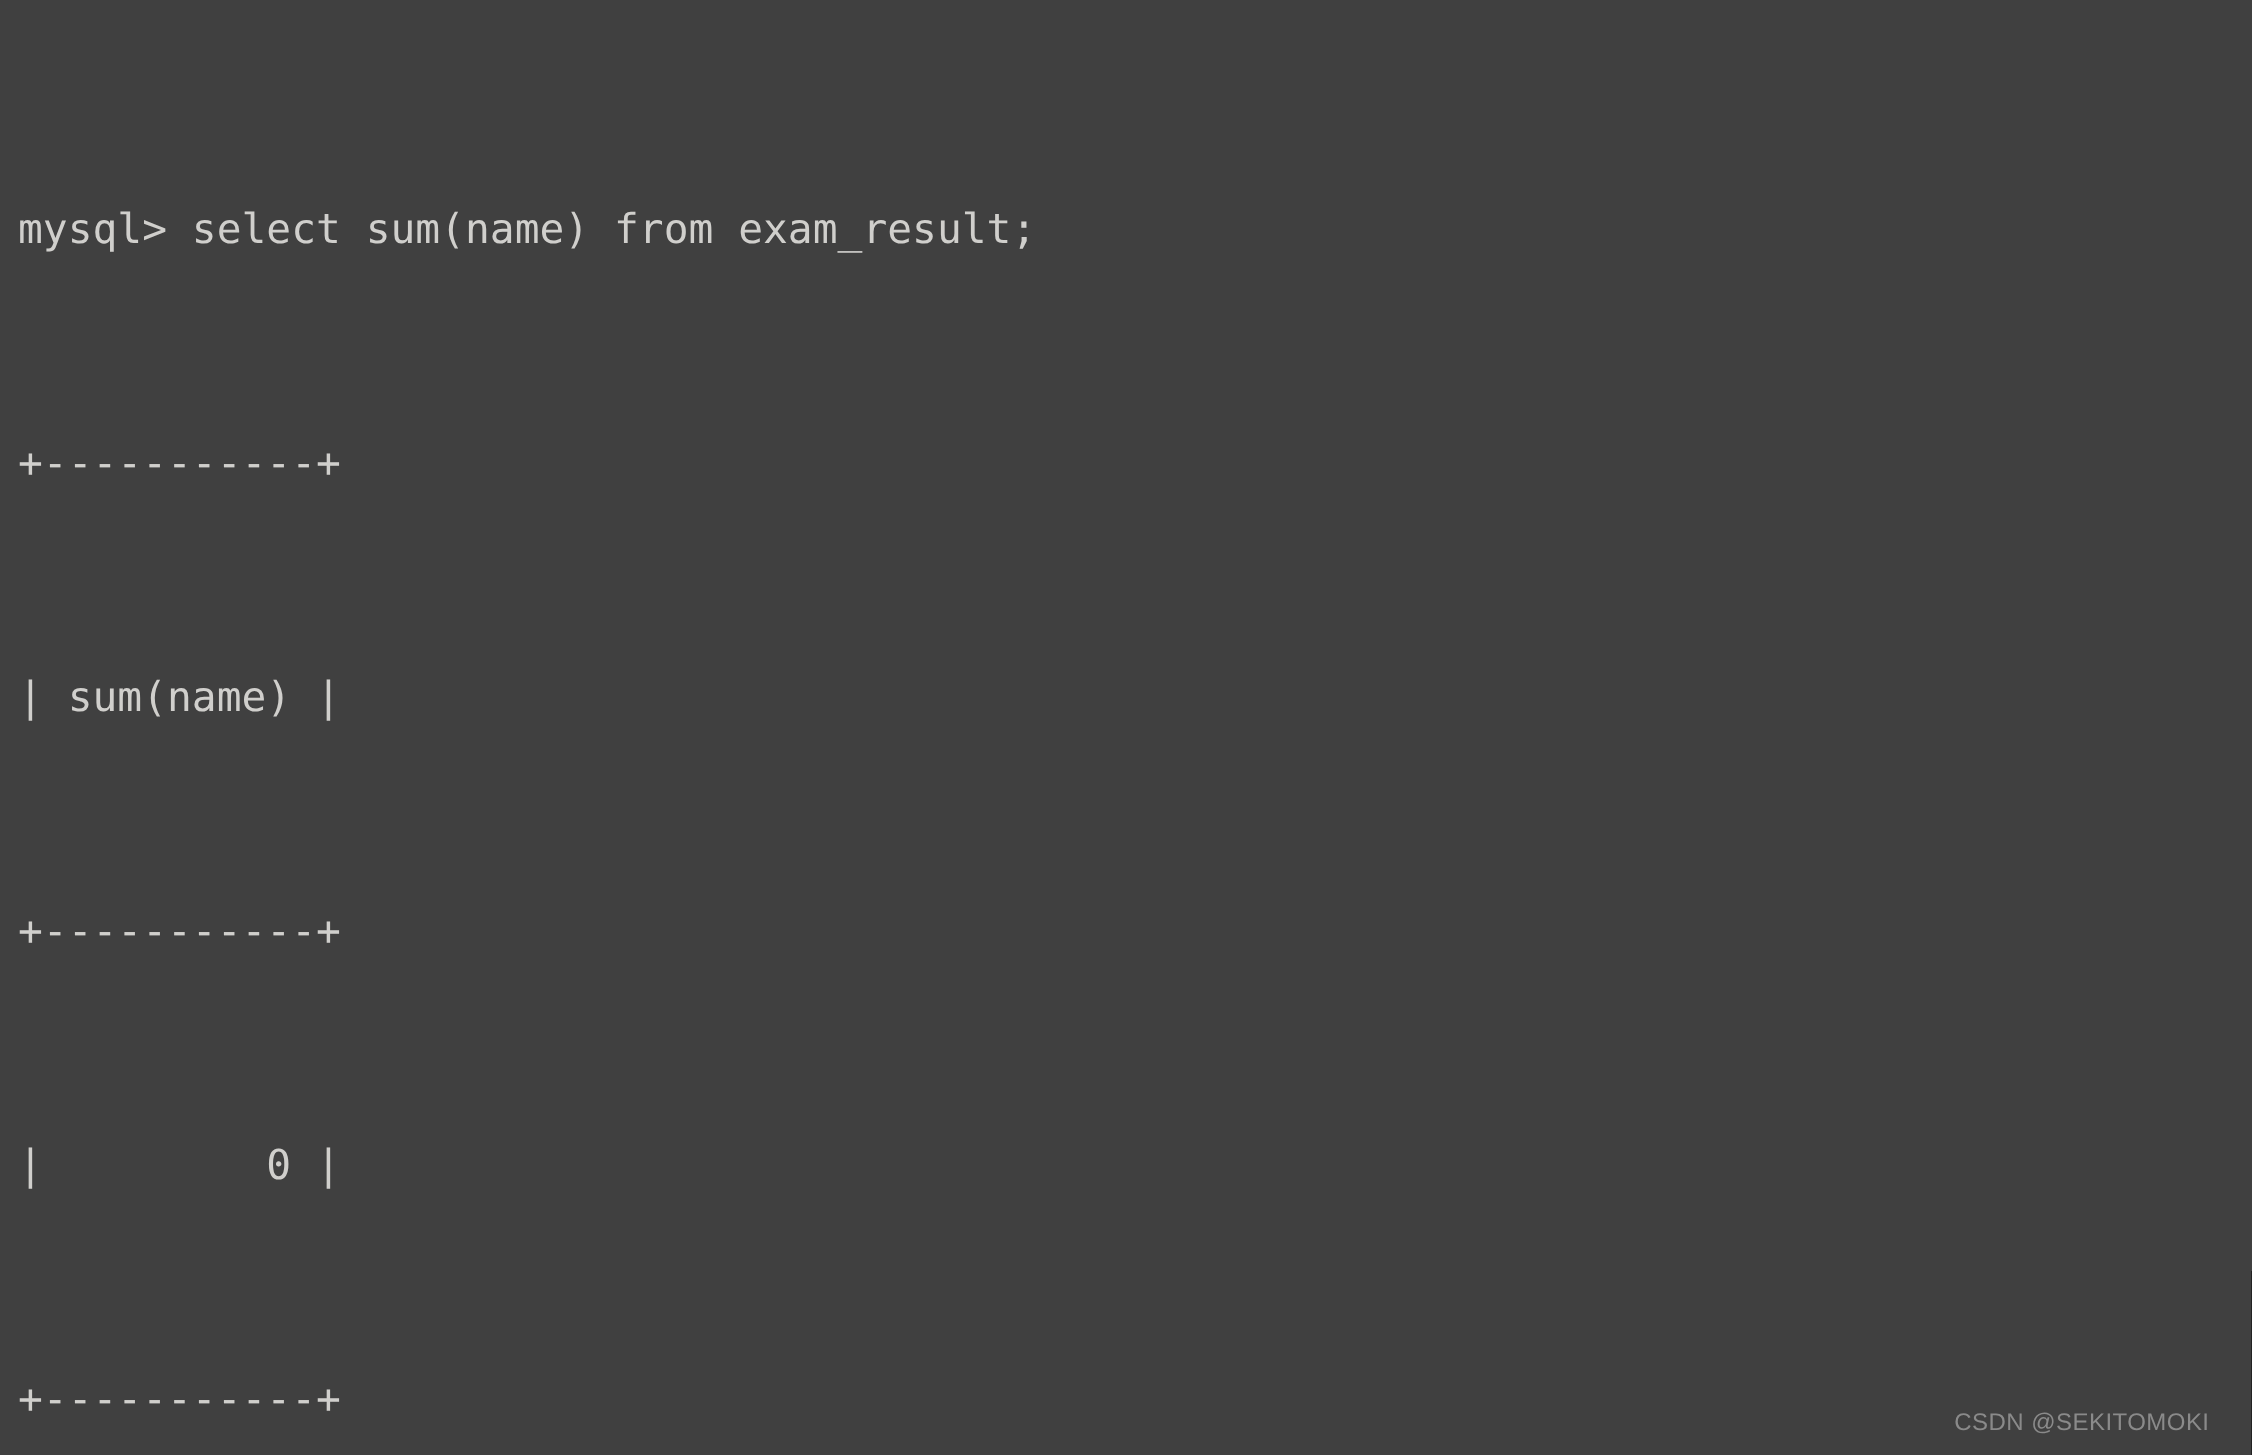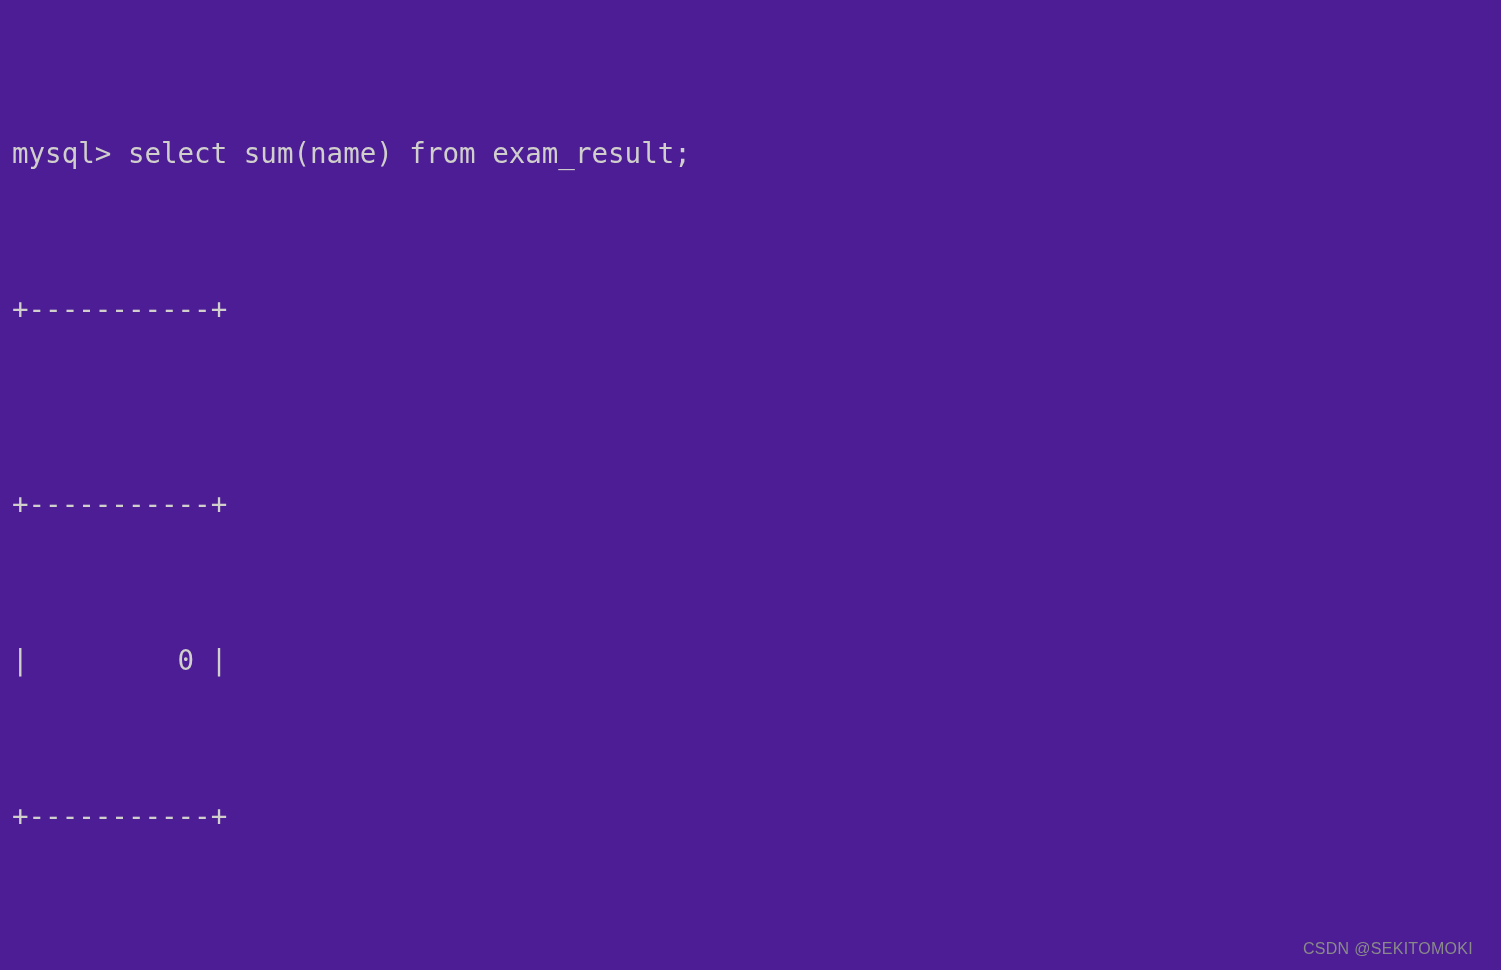--- a/index.html
+++ b/index.html
@@ -4,21 +4,21 @@
 <style>
   html, body {
     margin: 0;
     padding: 0;
     background: #0d0d0d;
   }
   #terminal {
     position: relative;
     width: 1501px;
     height: 970px;
-    background: #4c1d95;
+    background: #404040;
     overflow: hidden;
     box-sizing: border-box;
   }
   #screen {
     position: absolute;
     left: 12px;
     top: 17px;
     white-space: pre;
     font-family: "DejaVu Sans Mono", "Liberation Mono", monospace;
     font-size: 27.5px;
@@ -45,20 +45,21 @@
 <body>
 
 <div id="terminal">
 
   <div id="screen">
 
     <div class="line">mysql&gt; select sum(name) from exam_result;</div>
 
     <div class="line">+-----------+</div>
 
+    <div class="line">| sum(name) |</div>
 
     <div class="line">+-----------+</div>
 
     <div class="line">|         0 |</div>
 
     <div class="line">+-----------+</div>
 
     
 
     

